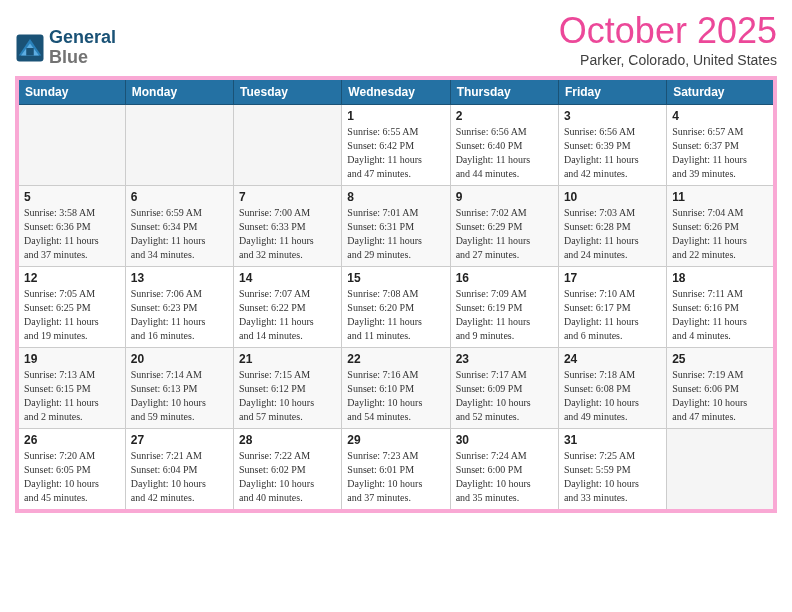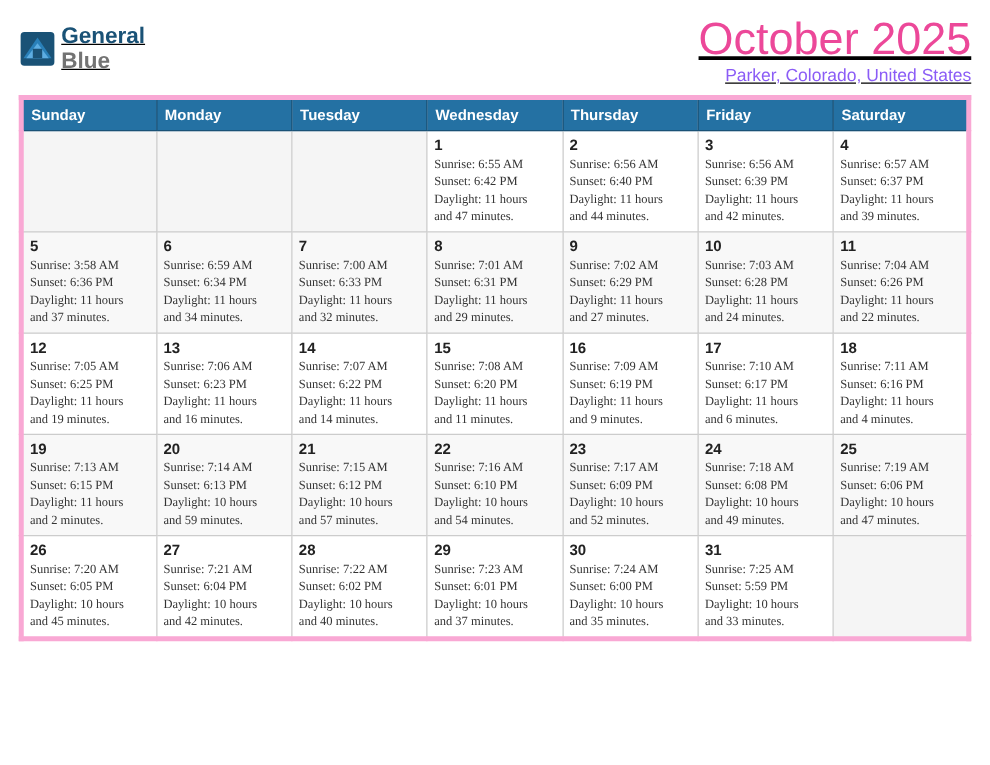--- a/index.html
+++ b/index.html
@@ -9,23 +9,22 @@
       width: 792px;
       min-height: 612px;
     }
     .container {
       width: 792px;
       padding: 10px 15px;
     }
     .header {
       display: flex;
       justify-content: space-between;
-      align-items: center;
+      align-items: flex-end;
       margin-bottom: 8px;
-      text-decoration: underline;
     }
     .logo {
       display: flex;
       align-items: center;
     }
     .logo-text {
       font-size: 18px;
       font-weight: bold;
       color: #1a5276;
       line-height: 1.1;
@@ -38,21 +37,21 @@
     .title-block {
       text-align: right;
     }
     .month-title {
       font-size: 36px;
       font-weight: normal;
       color: #ec4899;
     }
     .location {
       font-size: 14px;
-      color: #8b5cf6;
+      color: #404040;
     }
     .calendar {
       width: 100%;
       border-collapse: collapse;
       border: 4px solid #f9a8d4;
     }
     .calendar th {
       background-color: #2471a3;
       color: #fff;
       font-size: 12px;

